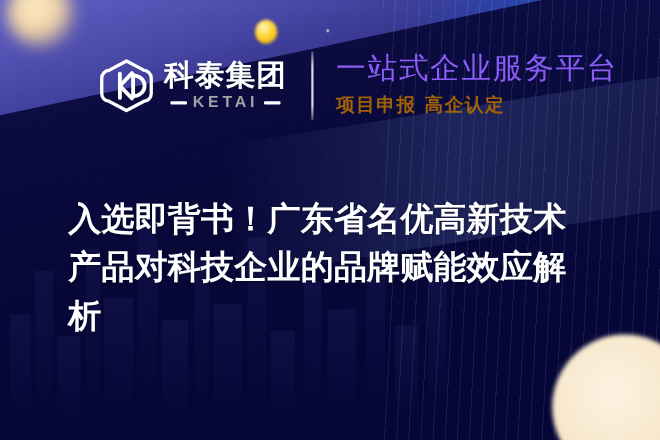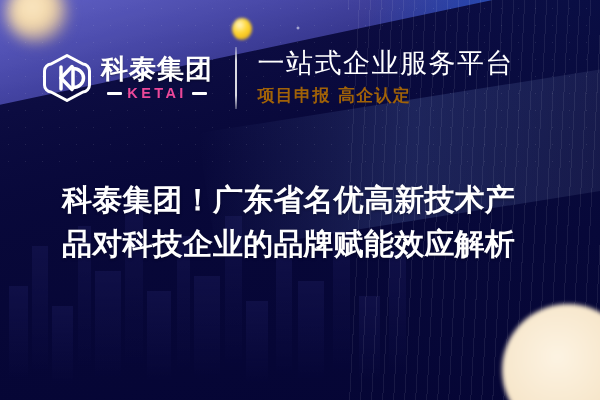--- a/index.html
+++ b/index.html
@@ -157,21 +157,21 @@
 
   
   .header {
     position: absolute;
     left: 0;
     top: 42px;
     width: 100%;
     height: 72px;
     display: flex;
     align-items: center;
-    padding-left: 42px;
+    padding-left: 90px;
     box-sizing: border-box;
   }
 
   .logo-lockup {
     display: flex;
     align-items: center;
     gap: 9px;
   }
 
   .logo-mark {
@@ -206,21 +206,21 @@
     display: block;
     width: 15px;
     height: 3px;
     background: #ffffff;
     border-radius: 1px;
   }
   .logo-en {
     font-family: "Liberation Sans", sans-serif;
     font-size: 14.5px;
     font-weight: 700;
-    color: #ec4899;
+    color: #a3a3a3;
     letter-spacing: 3.4px;
     white-space: nowrap;
   }
 
   .header-divider {
     width: 1.5px;
     height: 62px;
     margin: 0 21px 0 22px;
     background: linear-gradient(180deg, rgba(255,255,255,0.28) 0%, rgba(255,255,255,0.85) 22%, rgba(255,255,255,0.85) 78%, rgba(255,255,255,0.28) 100%);
     flex: 0 0 auto;
@@ -228,21 +228,21 @@
 
   .tagline {
     display: flex;
     flex-direction: column;
     justify-content: center;
   }
   .tagline-main {
     font-family: "DejaVu Sans", sans-serif;
     font-size: 27px;
     font-weight: 400;
-    color: #ffffff;
+    color: #8b5cf6;
     letter-spacing: 1.5px;
     line-height: 1.06;
     white-space: nowrap;
   }
   .tagline-sub {
     margin-top: 7px;
     font-family: "DejaVu Serif", serif;
     font-size: 17px;
     font-weight: 700;
     color: #a16207;
@@ -330,15 +330,15 @@
     </div>
 
     <div class="header-divider"></div>
 
     <div class="tagline">
       <div class="tagline-main">一站式企业服务平台</div>
       <div class="tagline-sub">项目申报 高企认定</div>
     </div>
   </div>
 
-  <h1 class="headline">科泰集团！广东省名优高新技术产品对科技企业的品牌赋能效应解析</h1>
+  <h1 class="headline">入选即背书！广东省名优高新技术产品对科技企业的品牌赋能效应解析</h1>
 
 </div>
 
 </body></html>

